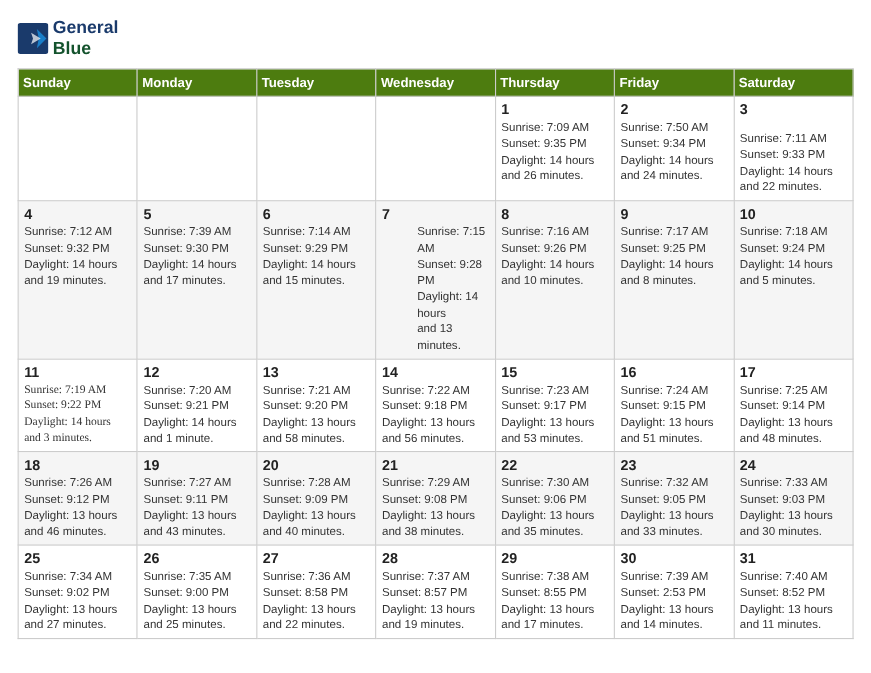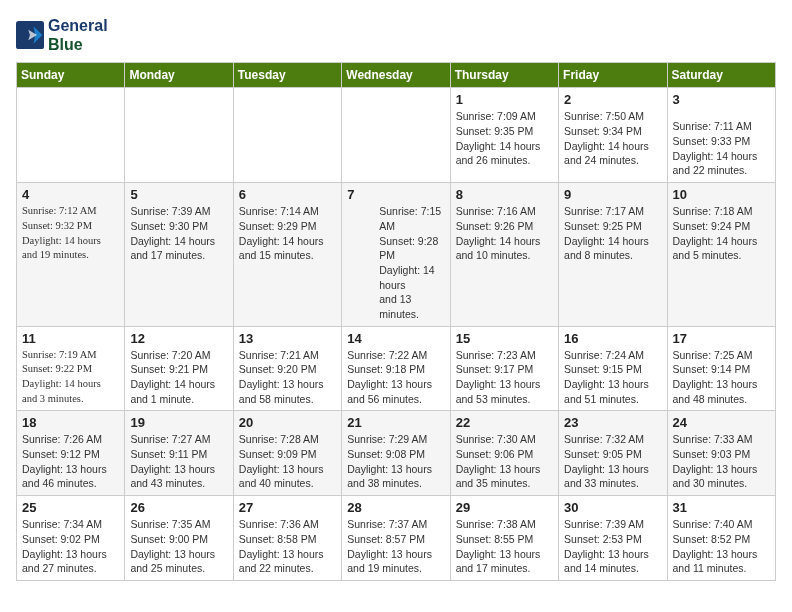--- a/index.html
+++ b/index.html
@@ -137,21 +137,21 @@
           <span class="day-num">3</span>
           <div class="day-info" style="white-space: pre-line; margin-top: 12px;">Sunrise: 7:11 AM
 Sunset: 9:33 PM
 Daylight: 14 hours
 and 22 minutes.</div>
         </td>
       </tr>
       <tr>
         <td>
           <span class="day-num">4</span>
-          <div class="day-info" style="white-space: pre-line; font-family: Liberation Serif, serif;">Sunrise: 7:12 AM
+          <div class="day-info" style="white-space: pre-line;">Sunrise: 7:12 AM
 Sunset: 9:32 PM
 Daylight: 14 hours
 and 19 minutes.</div>
         </td>
         <td>
           <span class="day-num">5</span>
           <div class="day-info" style="white-space: pre-line;">Sunrise: 7:39 AM
 Sunset: 9:30 PM
 Daylight: 14 hours
 and 17 minutes.</div>

